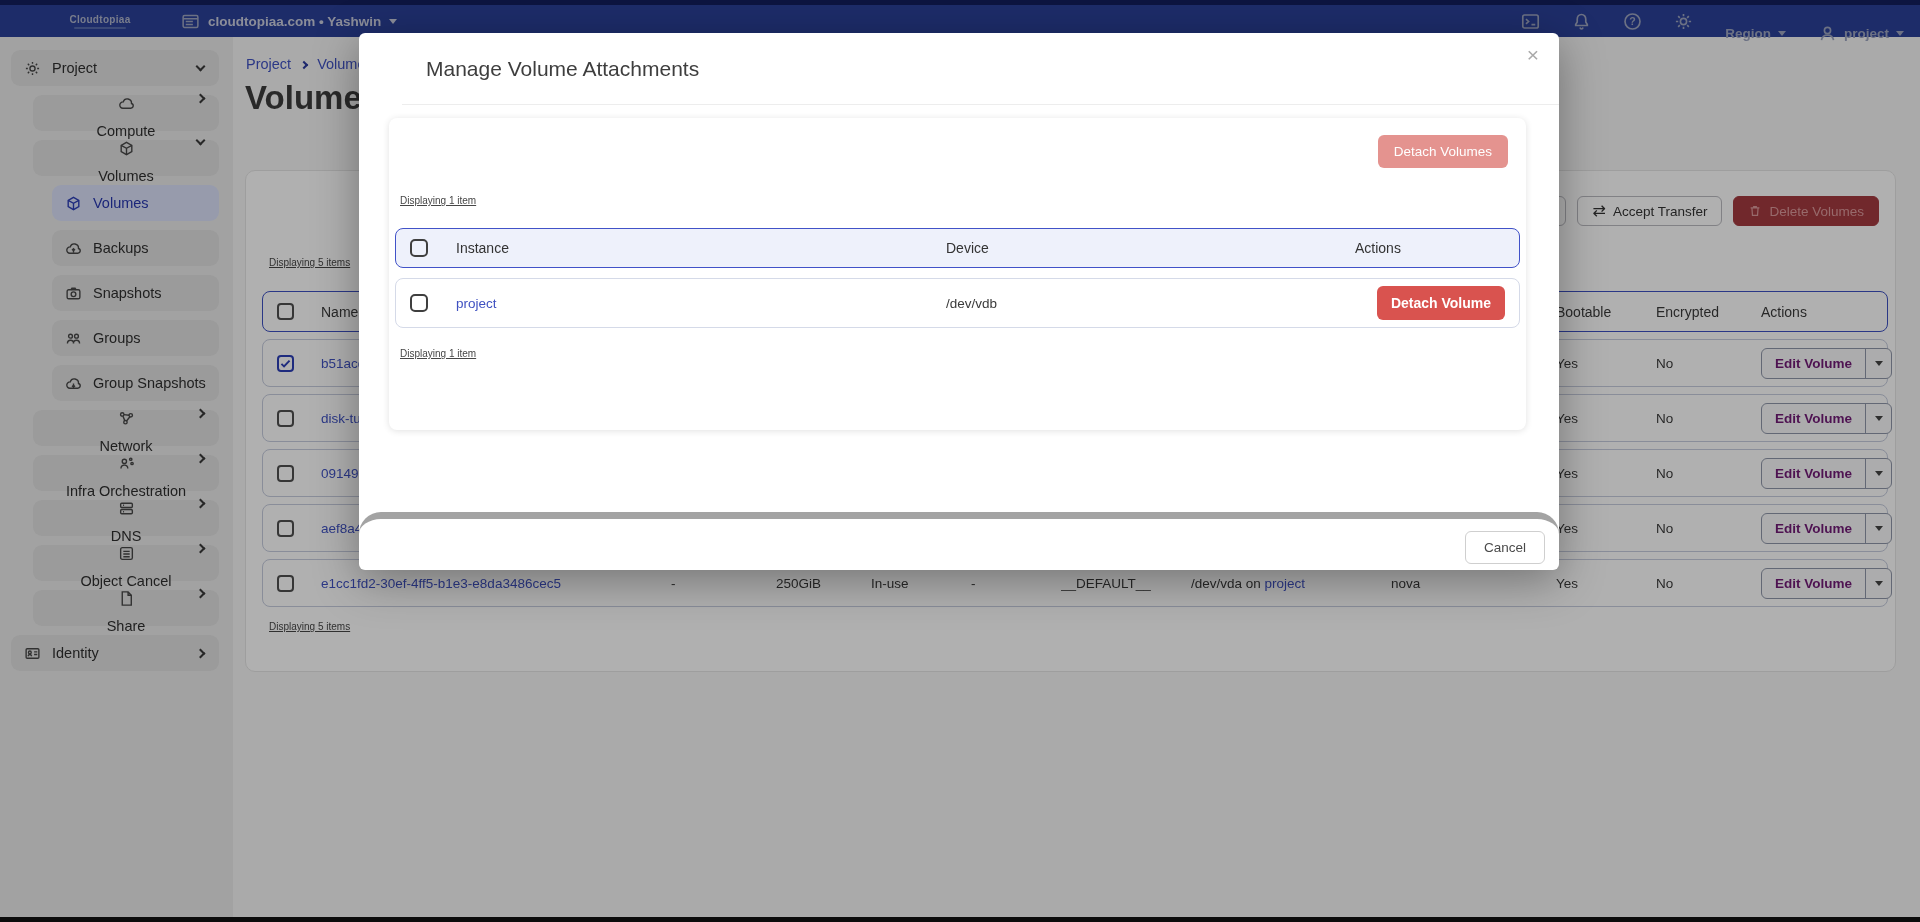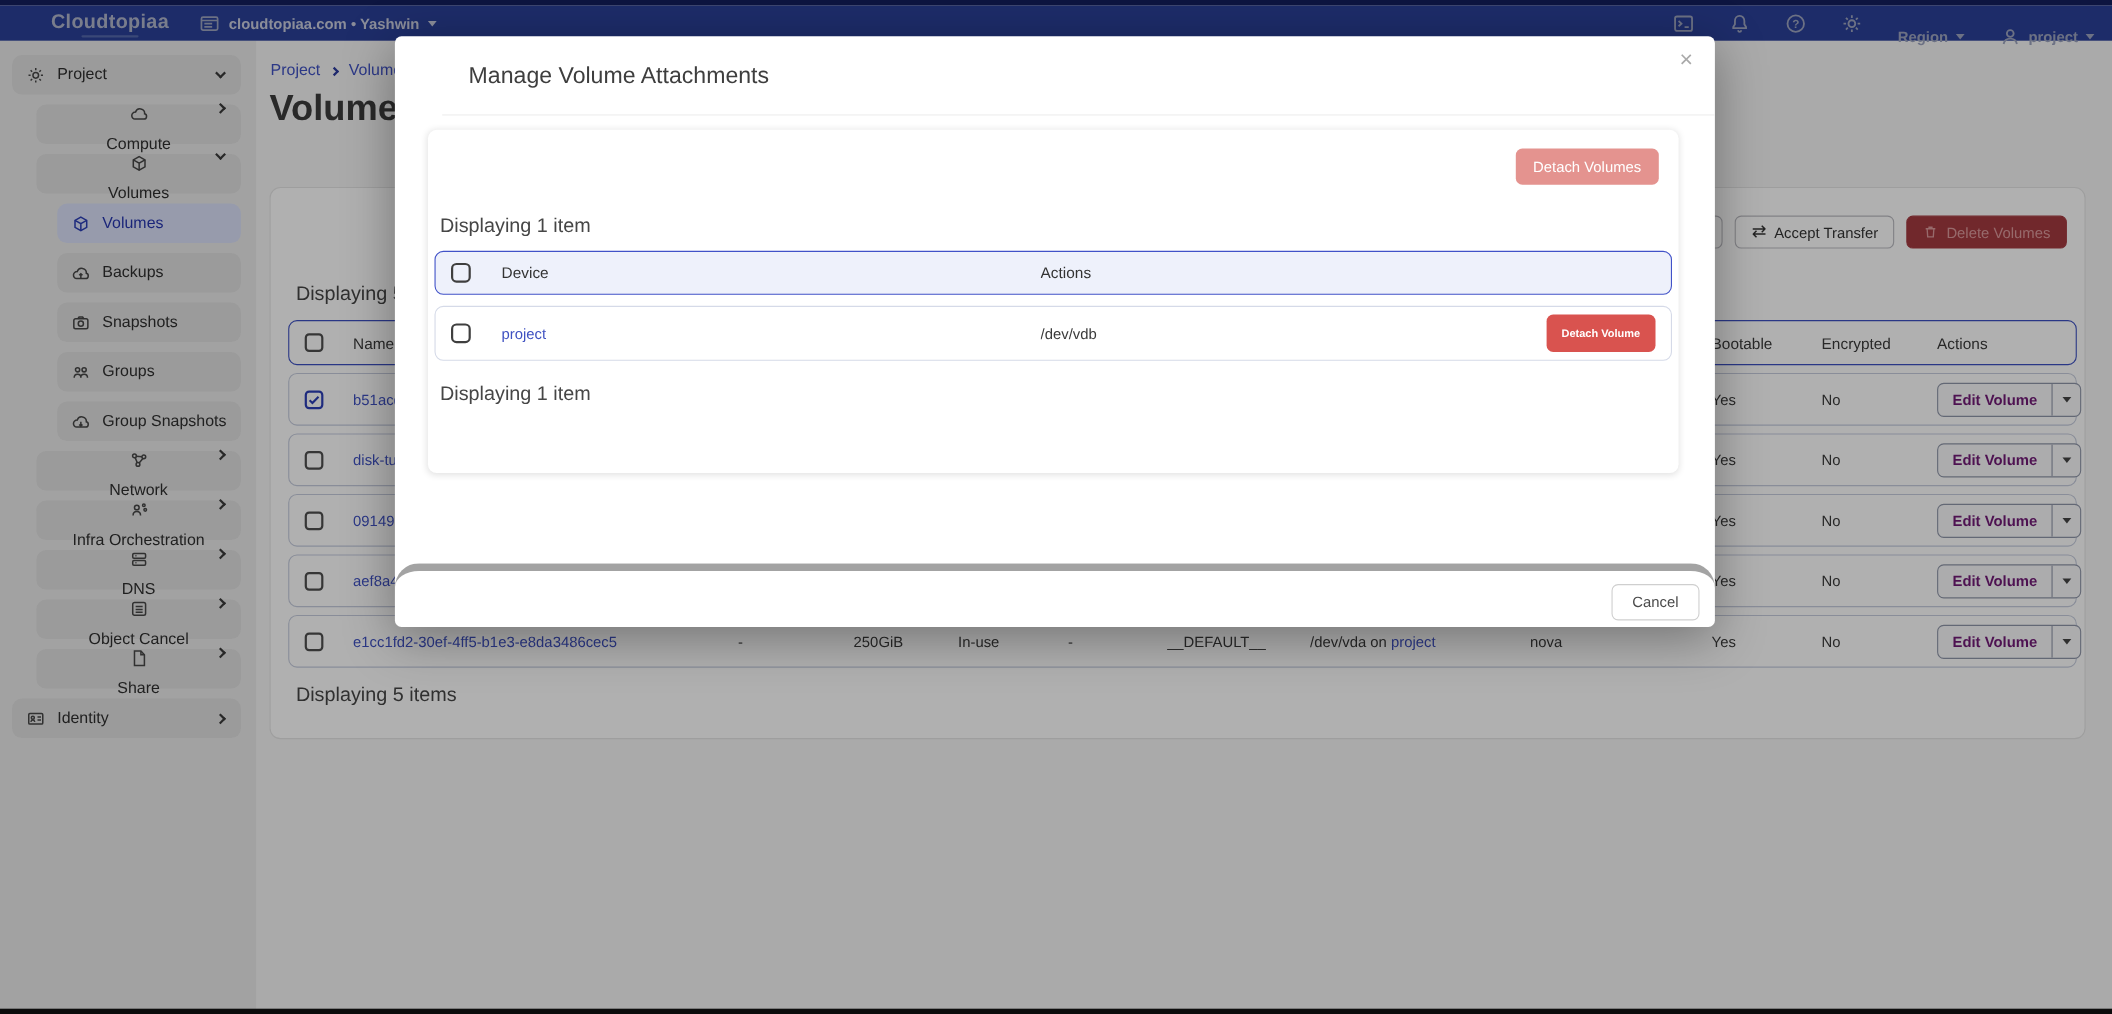--- a/index.html
+++ b/index.html
@@ -5,21 +5,21 @@
   * { margin:0; padding:0; box-sizing:border-box; }
   html,body { width:1920px; height:922px; overflow:hidden; background:#f4f4f4;
               font-family:"Liberation Sans", sans-serif; }
   .screen { position:relative; width:1920px; height:922px; overflow:hidden; }
 
   
   .navstrip { position:absolute; top:0; left:0; right:0; height:5px; background:#141f5c; z-index:10; }
   .navbar { position:absolute; top:5px; left:0; right:0; height:32px; background:#2a3f97; z-index:10; }
   .brand { position:absolute; left:0; top:0; width:200px; height:32px; display:flex; flex-direction:column;
            align-items:center; justify-content:center; }
-  .brand-name { font-size:18px; font-weight:bold; color:#aeb4c9; letter-spacing:.3px; }
+  .brand-name { font-size:10px; font-weight:bold; color:#aeb4c9; letter-spacing:.3px; }
   .brand-tag { width:52px; height:2px; margin-top:2px; background:#7d8fbf; opacity:.5; border-radius:1px; }
   .nav-context { position:absolute; left:181px; top:0; height:32px; display:flex; align-items:center; gap:8px;
                  color:#c7cbdc; font-size:13.5px; font-weight:bold; }
   .nav-right { position:absolute; right:16px; top:0; height:32px; display:flex; align-items:center; gap:32px;
                color:#9ba3bd; font-size:13.5px; font-weight:bold; }
   .nav-group { display:flex; align-items:center; gap:7px;margin-top:24px; }
   .navicon { width:19px; height:19px; display:block; color:#9ba3bd; }
   .caret { width:0; height:0; border-left:4.5px solid transparent; border-right:4.5px solid transparent;
            border-top:5px solid #9ba3bd; display:inline-block; }
   .caret.light { border-top-color:#c7cbdc; }
@@ -50,21 +50,21 @@
   .panel { position:absolute; left:12px; right:24px; top:133px; height:502px; background:#fcfcfc;
            border:1px solid #e3e3e3; border-radius:10px; }
   .toolbar { position:absolute; top:25px; right:16px; display:flex; gap:11px; }
   .btn { height:30px; padding:0 14px; border-radius:6px; border:1px solid #b9b9bf; background:#fcfcfc;
          font-size:13.5px; color:#333; display:flex; align-items:center; gap:7px; cursor:pointer;
          font-family:inherit; }
   .btn-delete { background:#a33a40; border-color:#a33a40; color:#d9989a; }
   .transfer-glyph { font-size:16px; line-height:1; }
   .trash { width:14px; height:14px; color:#d9989a; }
 
-  .displaying { font-size:18px; color:#464646; }
+  .displaying { font-size:10px; color:#464646;text-decoration:underline; }
   .disp-top { position:absolute; left:23px; top:86px; }
   .disp-bottom { position:absolute; left:23px; top:450px; }
 
   .vtable { position:absolute; left:16px; right:7px; top:120px; }
   .vgrid { display:grid; grid-template-columns:44px 350px 105px 95px 100px 90px 130px 200px 165px 100px 105px 1fr;
            align-items:center; padding:0 14px; }
   .vhead { height:41px; border:1.5px solid #3d50c0; border-radius:8px; background:#fdfdfd;
            font-size:14px; color:#3a3a3a; }
   .vrow { height:48px; border:1px solid #c4cadb; border-radius:8px; background:#fdfdfd; margin-top:7px;
           font-size:13.5px; color:#3a3a3a; }
@@ -95,21 +95,21 @@
   .m-disp-1 { position:absolute; left:11px; top:77px; }
   .m-disp-2 { position:absolute; left:11px; top:230px; }
   .m-table { position:absolute; left:6px; right:6px; top:110px; }
   .mgrid { display:grid; grid-template-columns:46px 490px 1fr 150px; align-items:center; padding:0 14px; }
   .m-head { height:40px; border:1.5px solid #4152c8; background:#eef1fb; border-radius:8px;
             font-size:14px; color:#333; }
   .m-row { height:50px; margin-top:10px; border:1px solid #d5dae8; border-radius:8px; background:#fff;
            font-size:13.5px; color:#3a3a3a; }
   .mcb { width:18px; height:18px; border:2px solid #3f3f3f; border-radius:5px; cursor:pointer; }
   .detach-volume-btn { justify-self:end; height:34px; padding:0 14px; background:#d9534f; color:#fff;
-                       border:none; border-radius:6px; font-size:10px; font-weight:bold; cursor:pointer; font-family:inherit;text-align:center; }
+                       border:none; border-radius:6px; font-size:14px; font-weight:bold; cursor:pointer; font-family:inherit;text-align:center; }
   .modal-footer { position:absolute; left:0; right:0; bottom:0; height:58px; border-top:7px solid #a3a3a3;border-radius:22px; }
   .cancel-btn { position:absolute; right:14px; top:12px; height:33px; padding:0 18px; background:#fff;
                 border:1px solid #cfcfcf; border-radius:6px; font-size:13.5px; color:#4a4a4a; cursor:pointer; font-family:inherit; }
 
   .bottombar { position:absolute; left:0; right:0; bottom:0; height:5px; background:#0c0c0c; z-index:60; }
   svg { display:block; }
 </style>
 </head>
 <body>
 
@@ -438,20 +438,21 @@
     </div>
     <button class="modal-close">×</button>
 
     <div class="modal-card">
       <button class="detach-volumes-btn">Detach Volumes</button>
       <div class="displaying m-disp-1">Displaying 1 item</div>
 
       <div class="m-table">
         <div class="mgrid m-head">
           <span class="mcb"></span>
+          <span class="cell">Instance</span>
           <span class="cell">Device</span>
           <span class="cell">Actions</span>
         </div>
         <div class="mgrid m-row">
           <span class="mcb"></span>
           <span class="vlink">project</span>
           <span class="cell">/dev/vdb</span>
           <button class="detach-volume-btn">Detach Volume</button>
         </div>
       </div>

